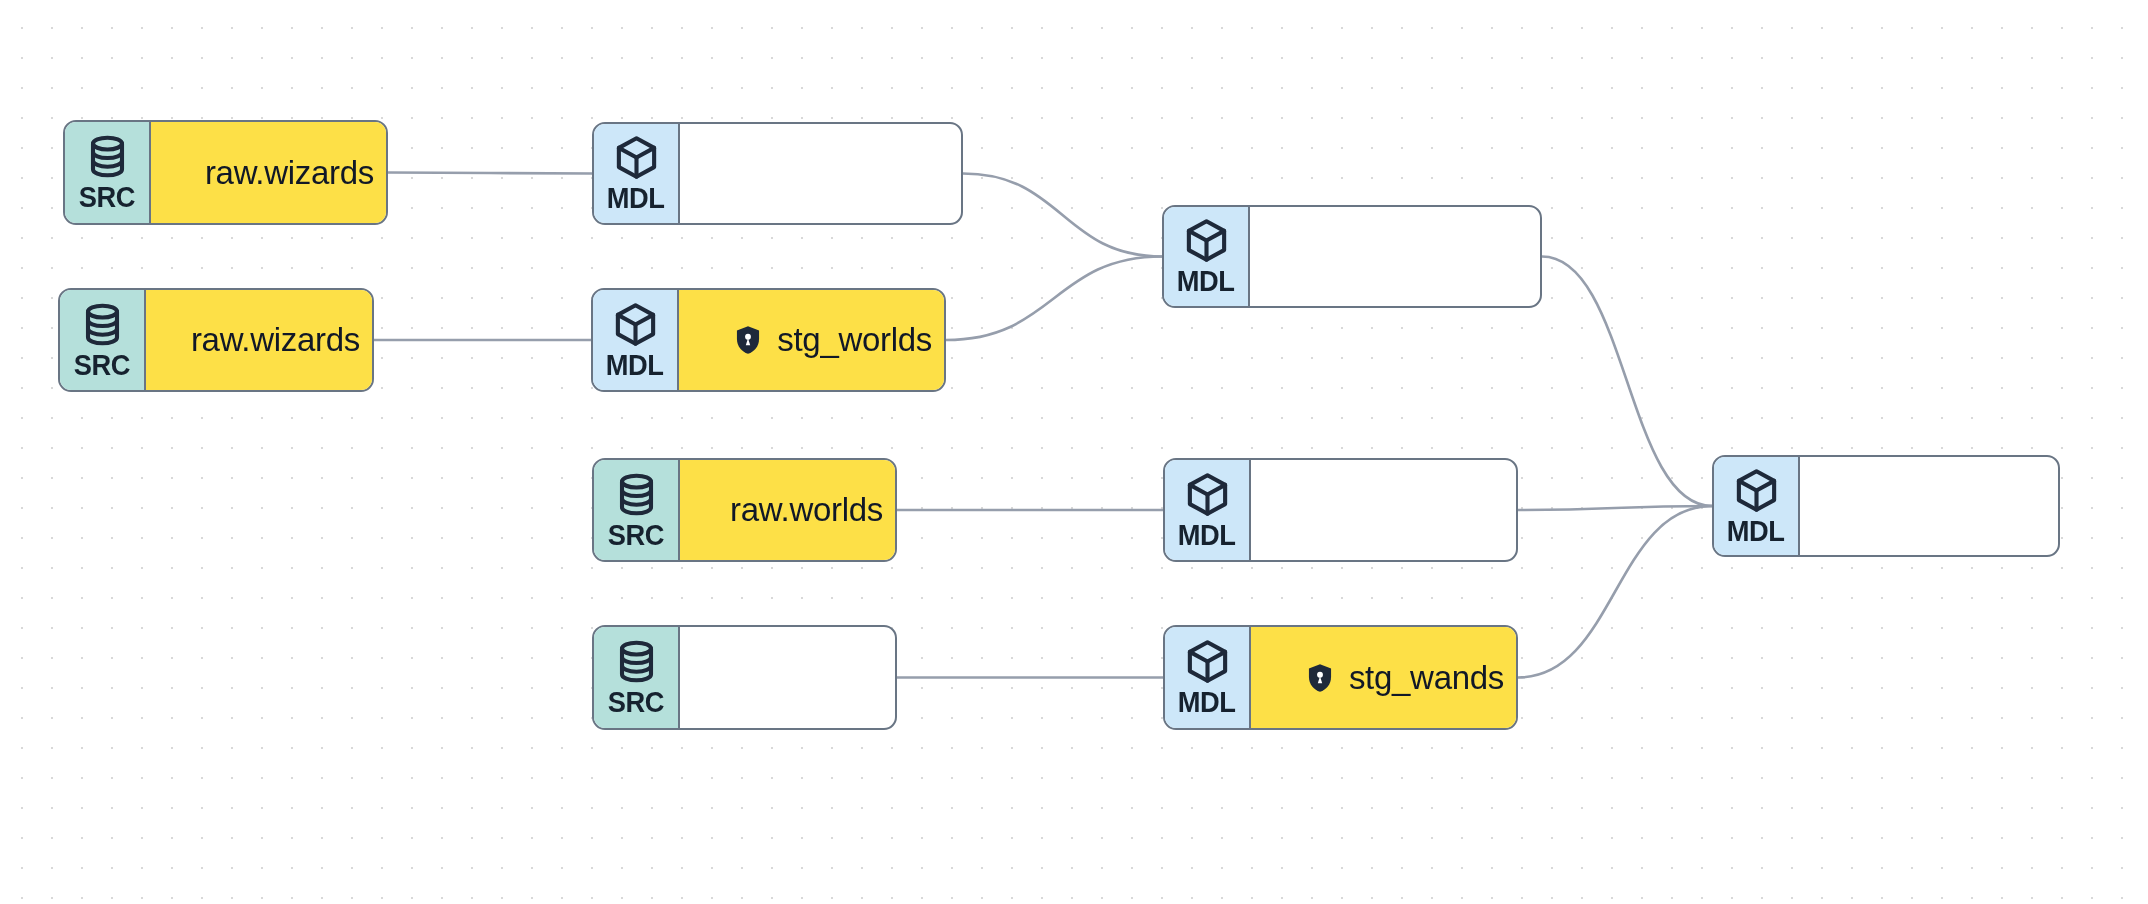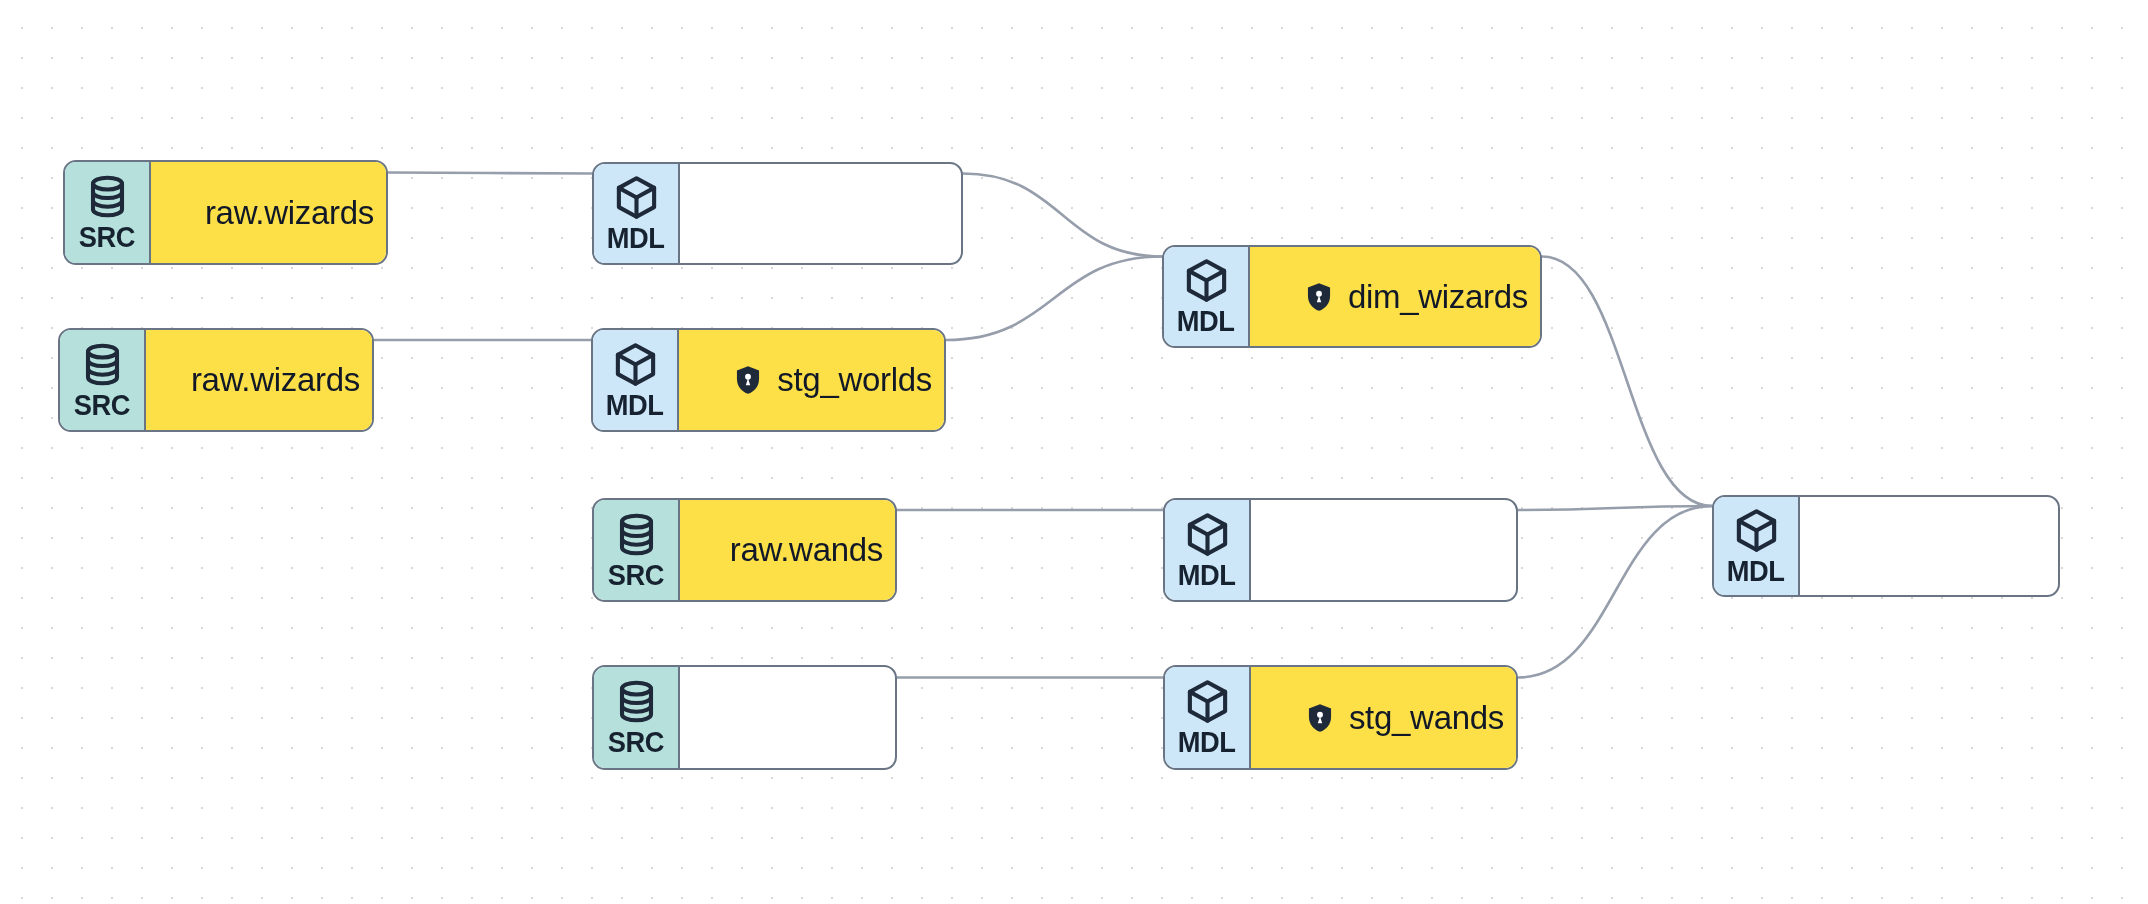--- a/index.html
+++ b/index.html
@@ -23,21 +23,20 @@
     fill: none; stroke-width: 2.6px; stroke-linecap: round;
   }
   .node {
     position: absolute; box-sizing: border-box;
     display: flex; align-items: stretch;
     background: #ffffff;
     border: 2.5px solid #697584;
     border-radius: 13px;
     overflow: hidden;
     cursor: pointer;
-    margin-top: 40px;
   }
   .badge {
     flex: 0 0 84px; width: 84px;
     border-right: 2.5px solid #697584;
     display: flex; flex-direction: column;
     align-items: center; justify-content: center;
     gap: 3px; padding: 4px 0;
   }
   .badge svg { width: 47px; height: 47px; display: block; }
   .badge-label {
@@ -114,21 +113,21 @@
     <ellipse cx="12" cy="5.4" rx="7.4" ry="3"></ellipse>
     <path d="M4.6 5.4v13.2c0 1.66 3.31 3 7.4 3s7.4-1.34 7.4-3V5.4"></path>
     <path d="M4.6 9.8c0 1.66 3.31 3 7.4 3s7.4-1.34 7.4-3"></path>
     <path d="M4.6 14.2c0 1.66 3.31 3 7.4 3s7.4-1.34 7.4-3"></path>
   </svg>
           </span>
       <span class="badge-label">SRC</span>
     </div>
     <div class="node-body">
 
-      <span class="node-name">raw.wands</span>
+      <span class="node-name">raw.worlds</span>
     </div>
   </div>
       <div class="node" style="left: 592px; top: 625px; width: 305px; height: 105px; border-color: rgb(105, 117, 132);">
     <div class="badge" style="background: rgb(181, 224, 219); border-right-color: rgb(105, 117, 132);">
       <span class="badge-icon">
             <svg viewBox="0 0 24 24" fill="none" stroke="#1e293a" stroke-width="2.1" stroke-linecap="round" stroke-linejoin="round">
     <ellipse cx="12" cy="5.4" rx="7.4" ry="3"></ellipse>
     <path d="M4.6 5.4v13.2c0 1.66 3.31 3 7.4 3s7.4-1.34 7.4-3V5.4"></path>
     <path d="M4.6 9.8c0 1.66 3.31 3 7.4 3s7.4-1.34 7.4-3"></path>
     <path d="M4.6 14.2c0 1.66 3.31 3 7.4 3s7.4-1.34 7.4-3"></path>
@@ -209,30 +208,20 @@
     <div class="badge" style="background: rgb(205, 231, 249); border-right-color: rgb(105, 117, 132);">
       <span class="badge-icon">
             <svg viewBox="0 0 24 24" fill="none" stroke="#1e293a" stroke-width="2.1" stroke-linecap="round" stroke-linejoin="round">
     <path d="M12 2.2 L21 7.1 V16.9 L12 21.8 L3 16.9 V7.1 Z"></path>
     <path d="M3 7.1 L12 12 L21 7.1"></path>
     <path d="M12 12 V21.8"></path>
   </svg>
           </span>
       <span class="badge-label">MDL</span>
     </div>
-    <div class="node-body">
-      <span class="shield-wrap">
-            <svg viewBox="0 0 24 24">
-    <path fill="#1e293a" d="M12 1.6 L20.3 4.8 V11 C20.3 16.6 16.9 20.6 12 22.4 C7.1 20.6 3.7 16.6 3.7 11 V4.8 Z"></path>
-    <circle fill="#ffffff" cx="12" cy="9.6" r="2.2"></circle>
-    <path fill="#ffffff" d="M12 10.6 L10.35 16 L13.65 16 Z"></path>
-  </svg>
-          </span>
-      <span class="node-name">dim_wizards</span>
-    </div>
   </div>
       <div class="node" style="left: 1712px; top: 455px; width: 348px; height: 102px; border-color: rgb(105, 117, 132);">
     <div class="badge" style="background: rgb(205, 231, 249); border-right-color: rgb(105, 117, 132);">
       <span class="badge-icon">
             <svg viewBox="0 0 24 24" fill="none" stroke="#1e293a" stroke-width="2.1" stroke-linecap="round" stroke-linejoin="round">
     <path d="M12 2.2 L21 7.1 V16.9 L12 21.8 L3 16.9 V7.1 Z"></path>
     <path d="M3 7.1 L12 12 L21 7.1"></path>
     <path d="M12 12 V21.8"></path>
   </svg>
           </span>

